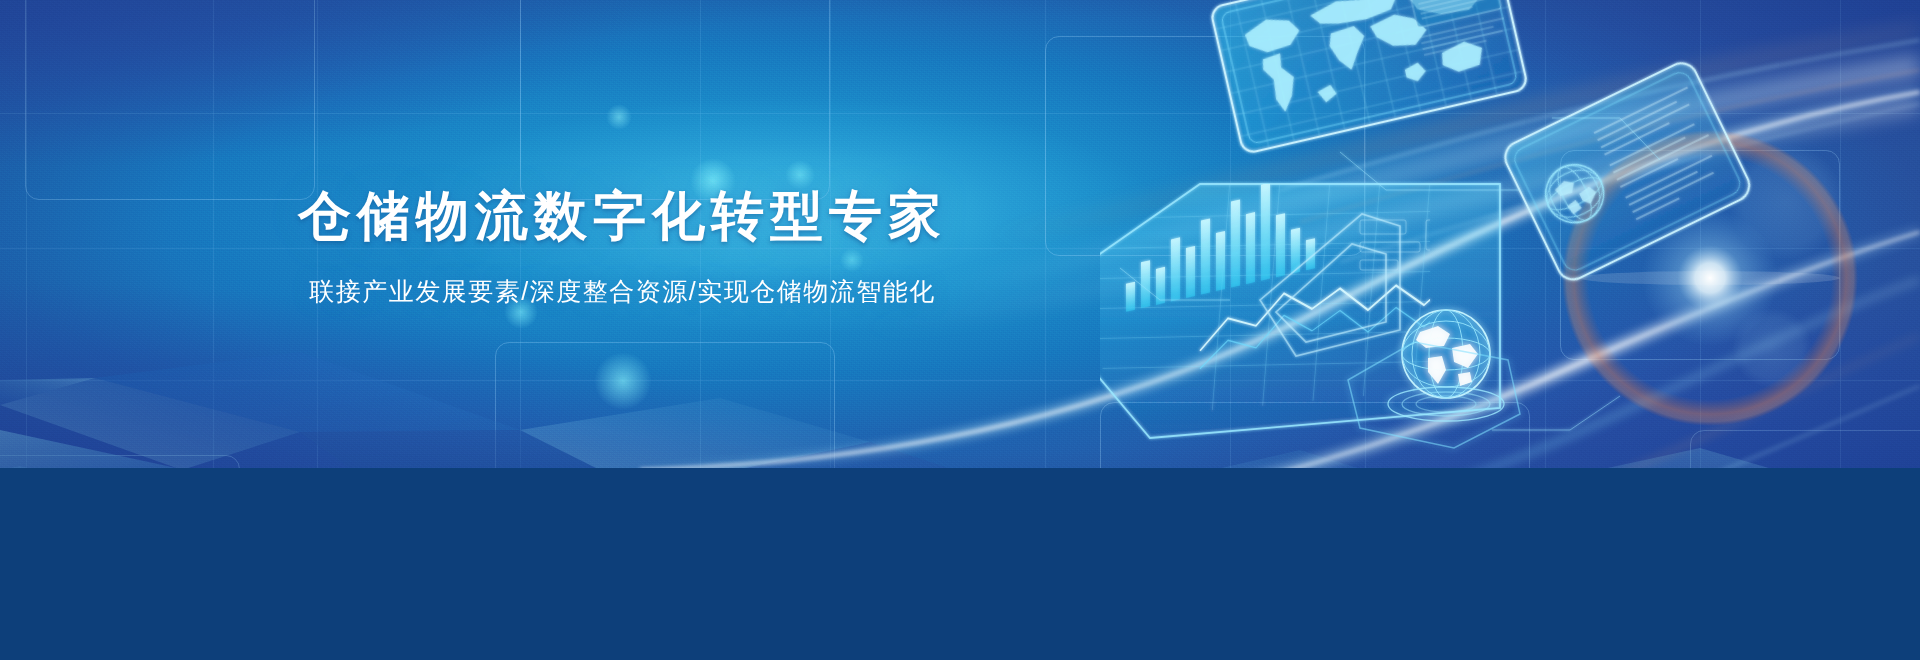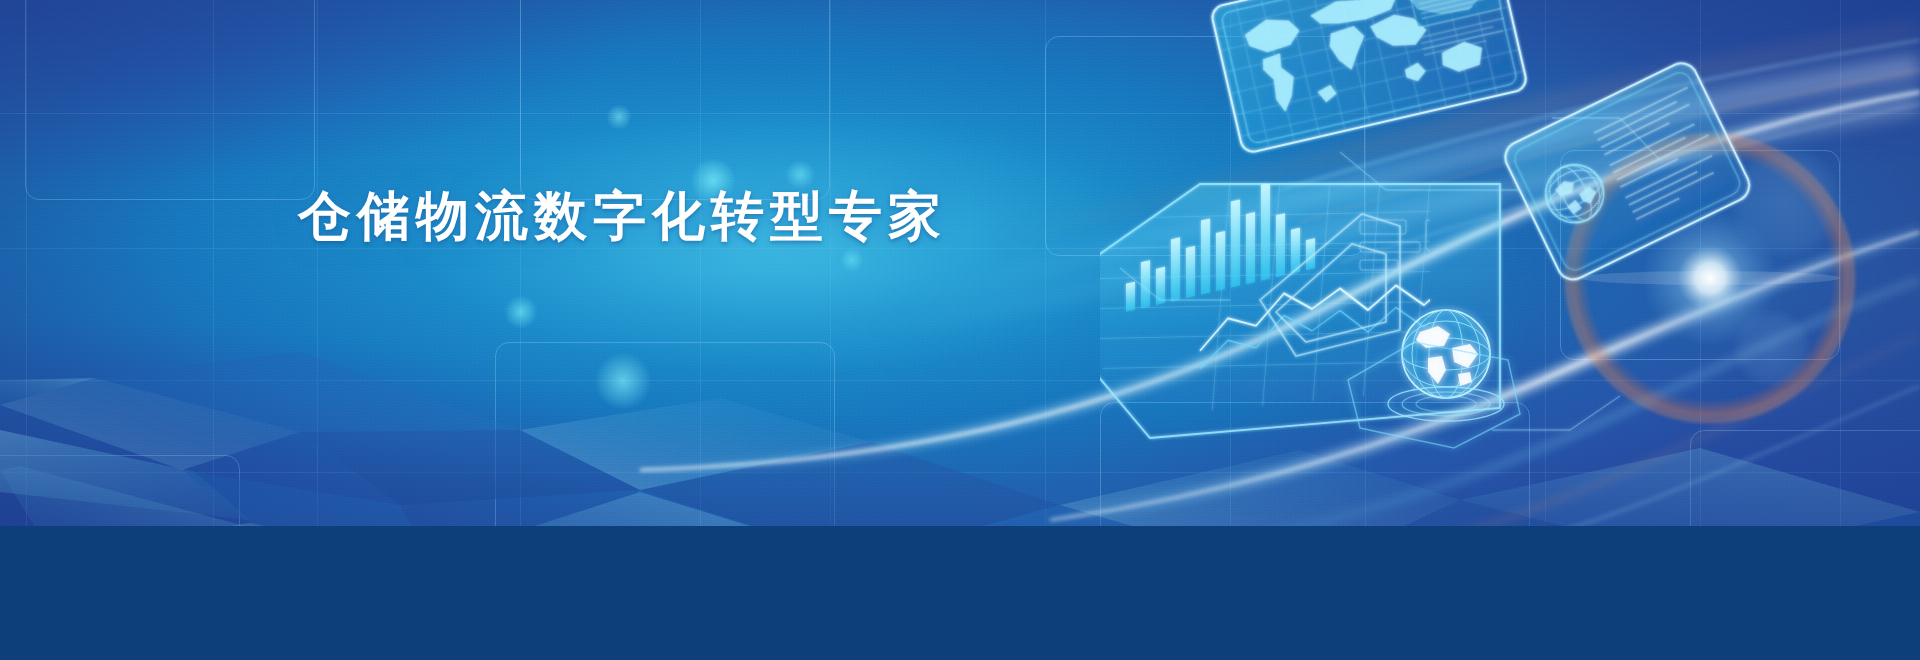--- a/index.html
+++ b/index.html
@@ -1,18 +1,18 @@
 <!DOCTYPE html>
 <html><head>
 <meta charset="utf-8">
 <style>
   html,body{margin:0;padding:0;background:#0d3f7a;}
   *{box-sizing:border-box;}
   #banner{
-    position:relative;width:1920px;height:526px;overflow:hidden;
+    position:relative;width:1920px;height:468px;overflow:hidden;
     font-family:"Liberation Sans","DejaVu Sans",sans-serif;
     background:#8b5cf6;
   }
   .layer{position:absolute;inset:0;pointer-events:none;}
 
   
   #bg-base{
     background:
       radial-gradient(ellipse 60% 70% at 40% 45%, #2ba6d8 0%, #1b8ecb 28%, #1779bf 50%, #1f63b0 72%, #2a55a4 100%);
   }
@@ -466,17 +466,18 @@
         <path d="M240,152 L286,190 L420,190"></path>
         <path d="M452,118 L520,118 L560,160"></path>
         <path d="M130,300 L60,300 L20,268"></path>
         <path d="M392,430 L470,430 L520,396"></path>
       </g>
     </svg>
   </div>
 
   <div id="text-block">
     <div id="headline">仓储物流数字化转型专家</div>
+    <div id="subtitle">联接产业发展要素/深度整合资源/实现仓储物流智能化</div>
   </div>
 
   <div class="layer" id="noise"></div>
   <div class="layer vign"></div>
 </div>
 
 </body></html>

